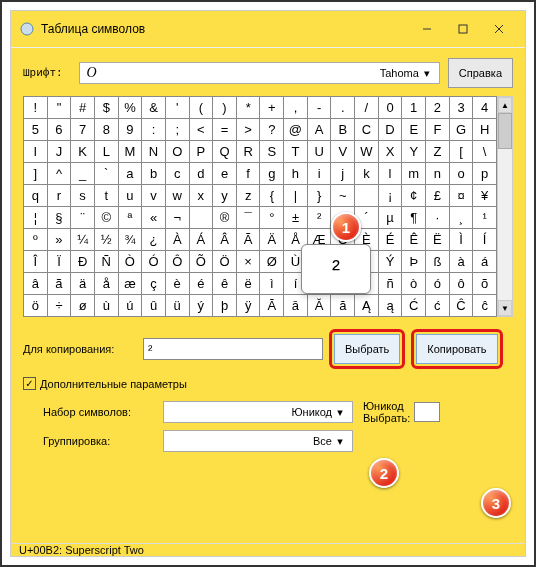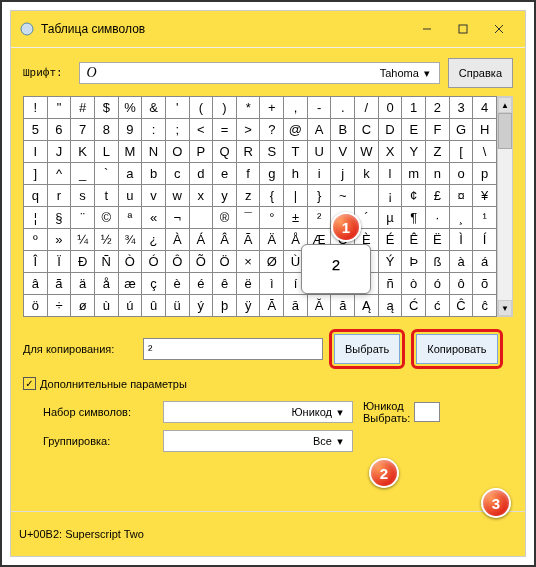--- a/index.html
+++ b/index.html
@@ -37,21 +37,21 @@
 .hl-btn .btn { margin: 0; background:#e8f0fa; border:1px solid #7aa7d7; }
 .chk-row { margin-top: 8px; display: flex; align-items: center; }
 .chk { width: 13px; height: 13px; border: 1px solid #555; margin-right: 4px; display:flex; align-items:center; justify-content:center; font-size:10px; }
 .adv { margin-top: 10px; }
 .adv .row { margin-bottom: 6px; margin-left: 20px; }
 .adv .lbl { width: 120px; text-decoration: underline; text-decoration-color: transparent;}
 .adv .select-box { width: 190px; }
 .find-col { margin-left: 10px; display:flex; flex-direction:column; font-size:11px; }
 .find-input { border:1px solid #888; width:26px; height:20px; margin-left:4px; }
 .search-row .tinput { max-width: 220px; }
-.status { border-top: 1px solid #ddd; padding: 16px 8px; font-size: 11px; }
+.status { border-top: 1px solid #ddd; padding: 0 8px; font-size: 11px; }
 .callout { position: absolute; width: 30px; height: 30px; border-radius: 50%; background: radial-gradient(circle at 30% 30%, #ff9a5a, #e22a1a 70%); border:2px solid #fff; box-shadow: 0 1px 3px rgba(0,0,0,.5), inset 0 2px 4px rgba(255,255,255,.4); color:#fff; font-weight:bold; font-size:15px; display:flex; align-items:center; justify-content:center; z-index:10; }
 .c1 { left:320px; top:164px; }
 .c2 { left:358px; top:410px; }
 .c3 { left:470px; top:440px; }
 .copy-row .hl-btn + .hl-btn { margin-left: 6px; }
 </style>
 </head>
 <body>
 
 <div class="outer">

